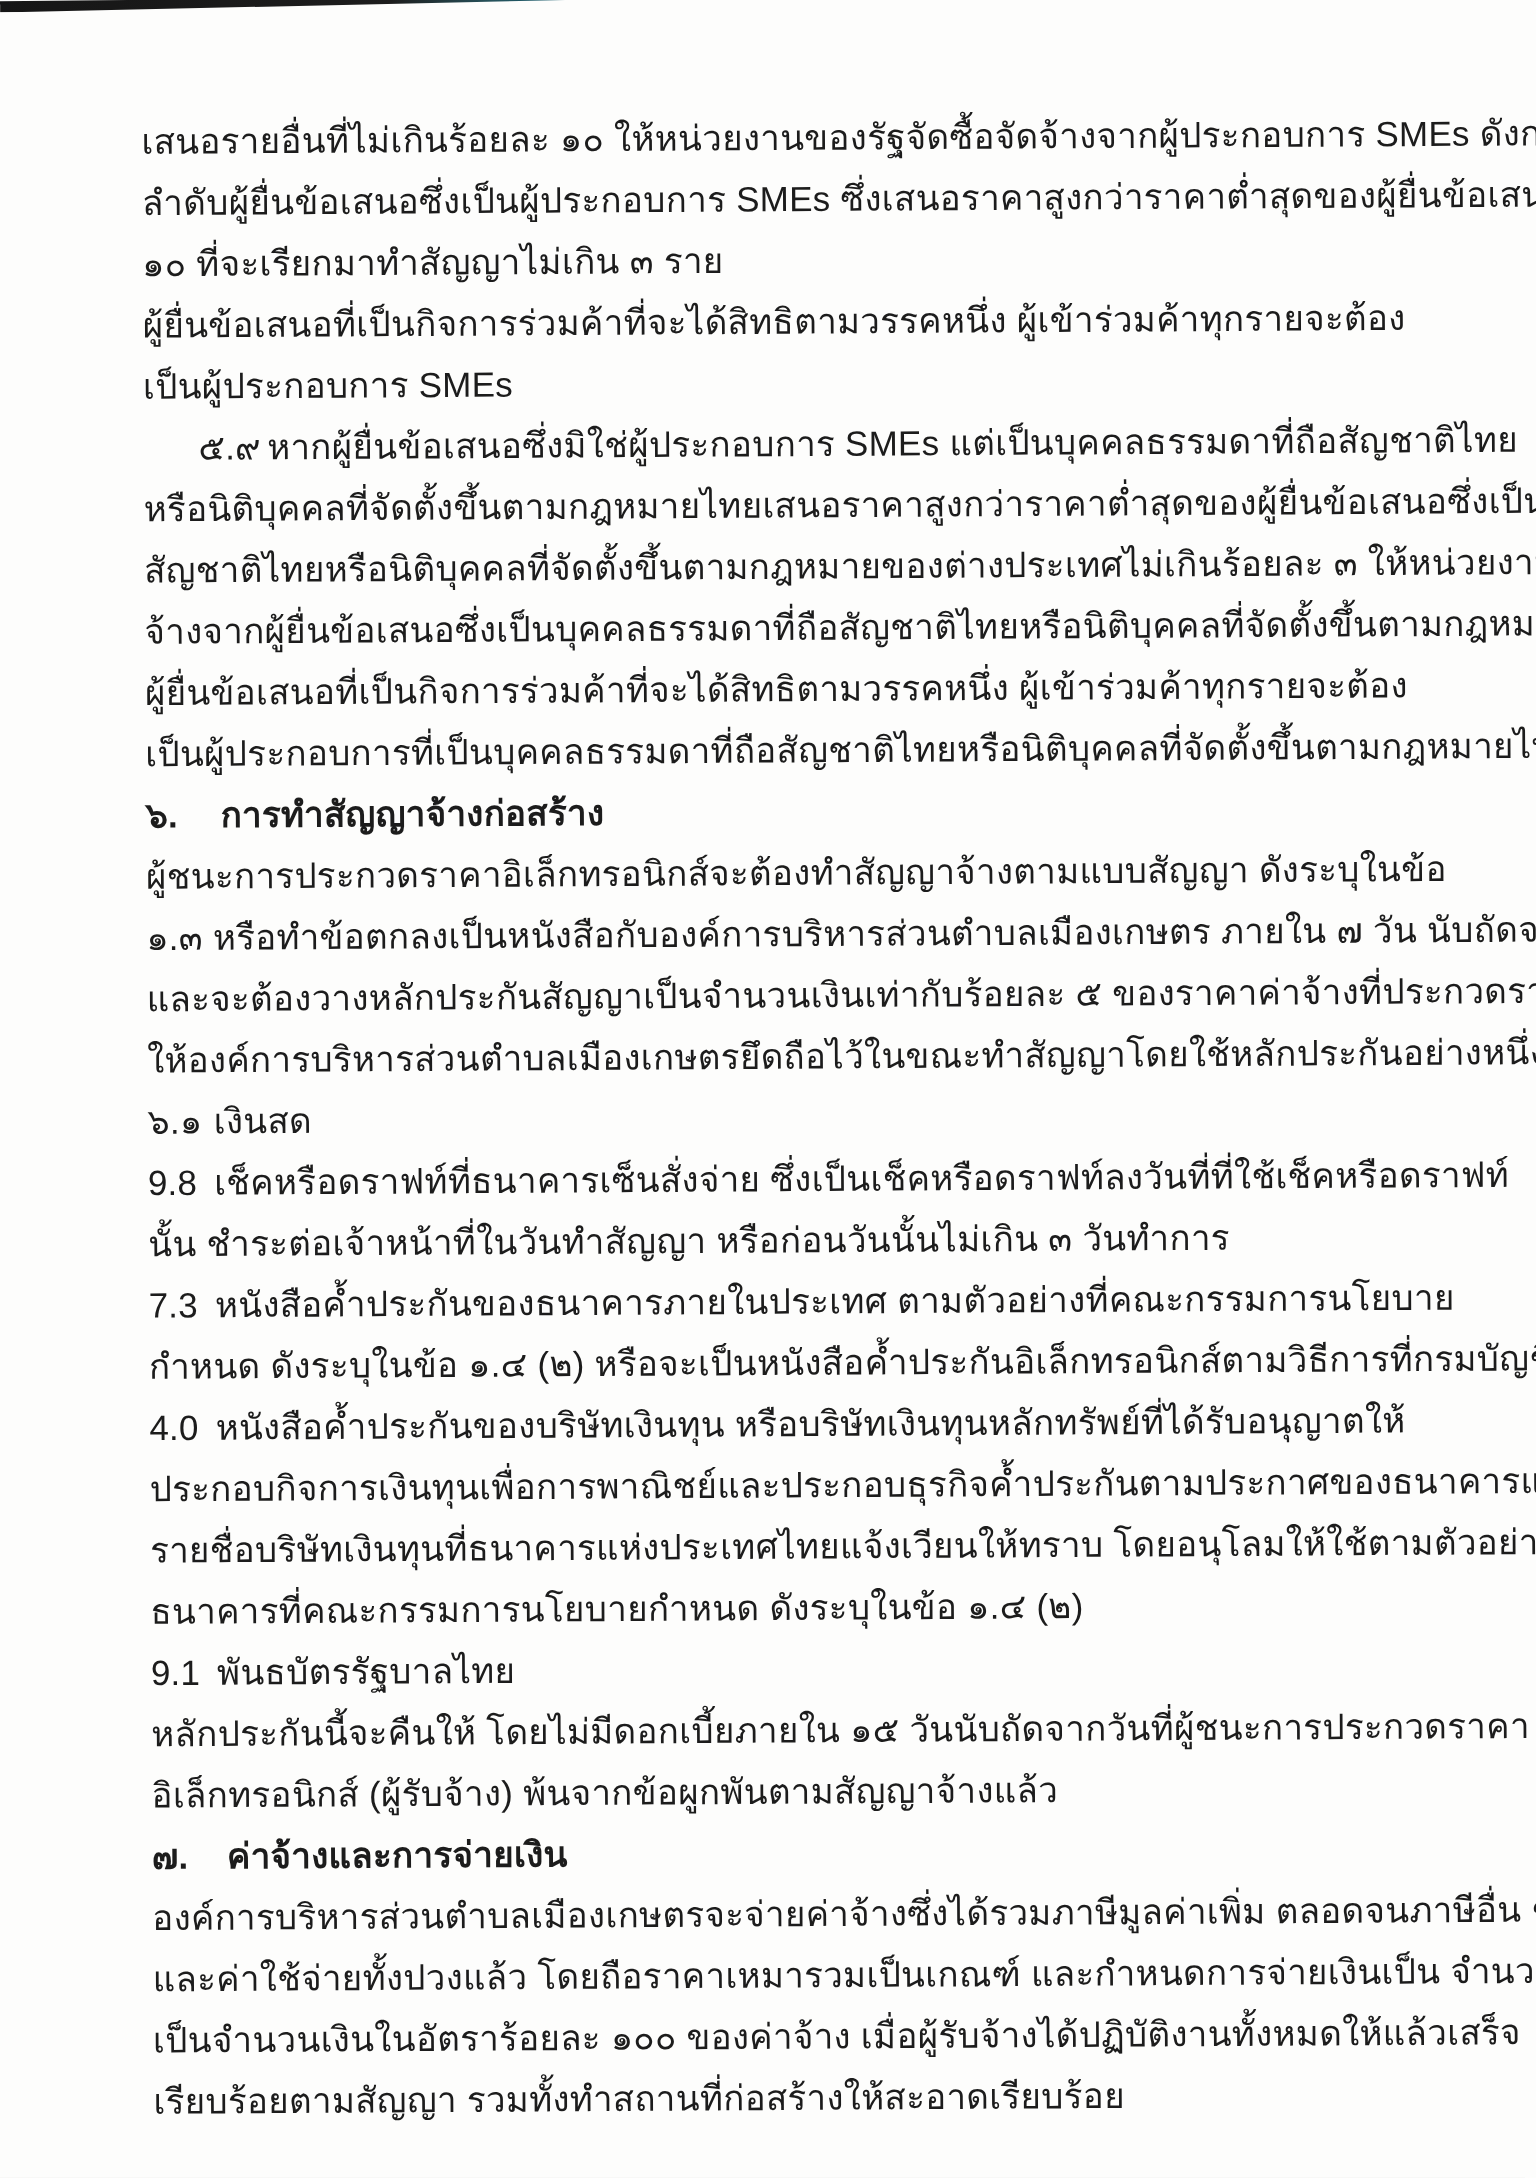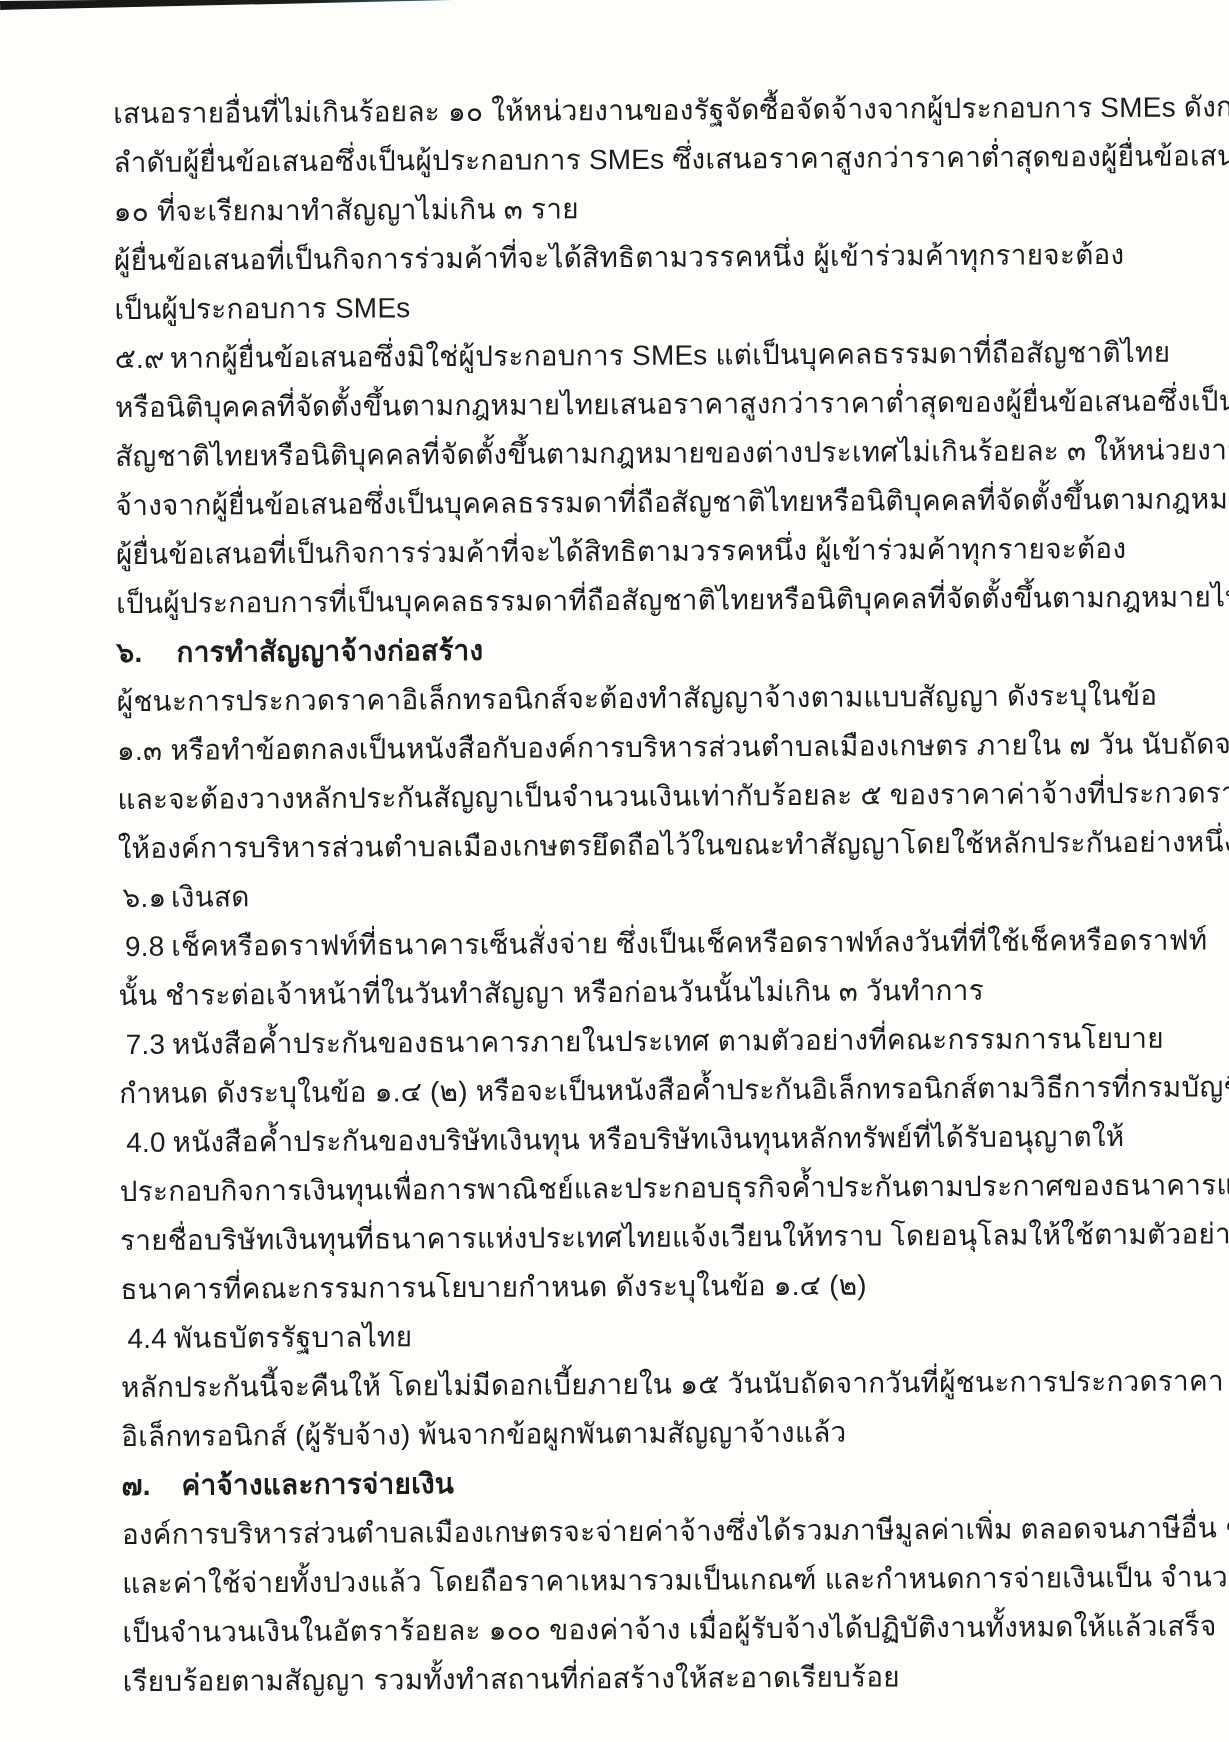--- a/index.html
+++ b/index.html
@@ -47,22 +47,22 @@
   }
   
   .i0     { margin-left: 0; }
   .i-sec  { margin-left: 140px; }   
   .i-sub  { margin-left: 197px; }   
   .i-par  { margin-left: 218px; }   
   .i-deep { margin-left: 265px; }   
   .heading { font-weight: bold; }
   .num { display: inline-block; }
   .num-sec { min-width: 60px; }     
-  .num-59  { min-width: 55px; }     
-  .num-sub { min-width: 53px; text-align: center; }     
+  .num-59  { min-width: 55px; margin-left: 44px; }     
+  .num-sub { min-width: 53px; }     
 </style>
 </head>
 <body>
 
 <div class="scan-line"></div>
 
 <main class="doc">
   <p class="i0"><span>เสนอรายอื่นที่ไม่เกินร้อยละ ๑๐ ให้หน่วยงานของรัฐจัดซื้อจัดจ้างจากผู้ประกอบการ SMEs ดังกล่าว โดยจัดเรียง</span></p>
   <p class="i0"><span>ลำดับผู้ยื่นข้อเสนอซึ่งเป็นผู้ประกอบการ SMEs ซึ่งเสนอราคาสูงกว่าราคาต่ำสุดของผู้ยื่นข้อเสนอรายอื่นไม่เกินร้อยละ</span></p>
   <p class="i0"><span>๑๐ ที่จะเรียกมาทำสัญญาไม่เกิน ๓ ราย</span></p>
@@ -81,21 +81,21 @@
   <p class="i0"><span>ให้องค์การบริหารส่วนตำบลเมืองเกษตรยึดถือไว้ในขณะทำสัญญาโดยใช้หลักประกันอย่างหนึ่งอย่างใด ดังต่อไปนี้</span></p>
   <p class="i-sub"><span class="num num-sub">๖.๑</span><span>เงินสด</span></p>
   <p class="i-sub"><span class="num num-sub">9.8</span><span>เช็คหรือดราฟท์ที่ธนาคารเซ็นสั่งจ่าย ซึ่งเป็นเช็คหรือดราฟท์ลงวันที่ที่ใช้เช็คหรือดราฟท์</span></p>
   <p class="i0"><span>นั้น ชำระต่อเจ้าหน้าที่ในวันทำสัญญา หรือก่อนวันนั้นไม่เกิน ๓ วันทำการ</span></p>
   <p class="i-sub"><span class="num num-sub">7.3</span><span>หนังสือค้ำประกันของธนาคารภายในประเทศ ตามตัวอย่างที่คณะกรรมการนโยบาย</span></p>
   <p class="i0"><span>กำหนด ดังระบุในข้อ ๑.๔ (๒) หรือจะเป็นหนังสือค้ำประกันอิเล็กทรอนิกส์ตามวิธีการที่กรมบัญชีกลางกำหนด</span></p>
   <p class="i-sub"><span class="num num-sub">4.0</span><span>หนังสือค้ำประกันของบริษัทเงินทุน หรือบริษัทเงินทุนหลักทรัพย์ที่ได้รับอนุญาตให้</span></p>
   <p class="i0"><span>ประกอบกิจการเงินทุนเพื่อการพาณิชย์และประกอบธุรกิจค้ำประกันตามประกาศของธนาคารแห่งประเทศไทย ตาม</span></p>
   <p class="i0"><span>รายชื่อบริษัทเงินทุนที่ธนาคารแห่งประเทศไทยแจ้งเวียนให้ทราบ โดยอนุโลมให้ใช้ตามตัวอย่างหนังสือค้ำประกันของ</span></p>
   <p class="i0"><span>ธนาคารที่คณะกรรมการนโยบายกำหนด ดังระบุในข้อ ๑.๔ (๒)</span></p>
-  <p class="i-sub"><span class="num num-sub">4.4</span><span>พันธบัตรรัฐบาลไทย</span></p>
+  <p class="i-sub"><span class="num num-sub">9.1</span><span>พันธบัตรรัฐบาลไทย</span></p>
   <p class="i-par"><span>หลักประกันนี้จะคืนให้ โดยไม่มีดอกเบี้ยภายใน ๑๕ วันนับถัดจากวันที่ผู้ชนะการประกวดราคา</span></p>
   <p class="i0"><span>อิเล็กทรอนิกส์ (ผู้รับจ้าง) พ้นจากข้อผูกพันตามสัญญาจ้างแล้ว</span></p>
   <p class="i-sec heading"><span class="num num-sec">๗.</span><span>ค่าจ้างและการจ่ายเงิน</span></p>
   <p class="i-par"><span>องค์การบริหารส่วนตำบลเมืองเกษตรจะจ่ายค่าจ้างซึ่งได้รวมภาษีมูลค่าเพิ่ม ตลอดจนภาษีอื่น ๆ</span></p>
   <p class="i0"><span>และค่าใช้จ่ายทั้งปวงแล้ว โดยถือราคาเหมารวมเป็นเกณฑ์ และกำหนดการจ่ายเงินเป็น จำนวน ๑ งวด ดังนี้</span></p>
   <p class="i-par"><span>เป็นจำนวนเงินในอัตราร้อยละ ๑๐๐ ของค่าจ้าง เมื่อผู้รับจ้างได้ปฏิบัติงานทั้งหมดให้แล้วเสร็จ</span></p>
   <p class="i0"><span>เรียบร้อยตามสัญญา รวมทั้งทำสถานที่ก่อสร้างให้สะอาดเรียบร้อย</span></p>
 </main>
 
 </body></html>

